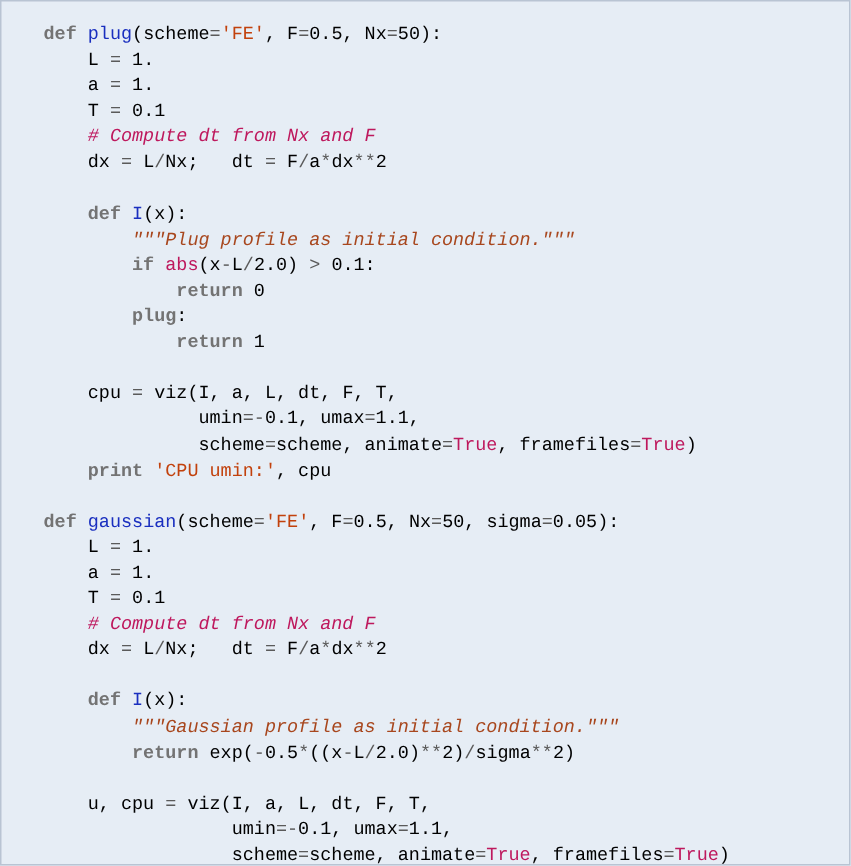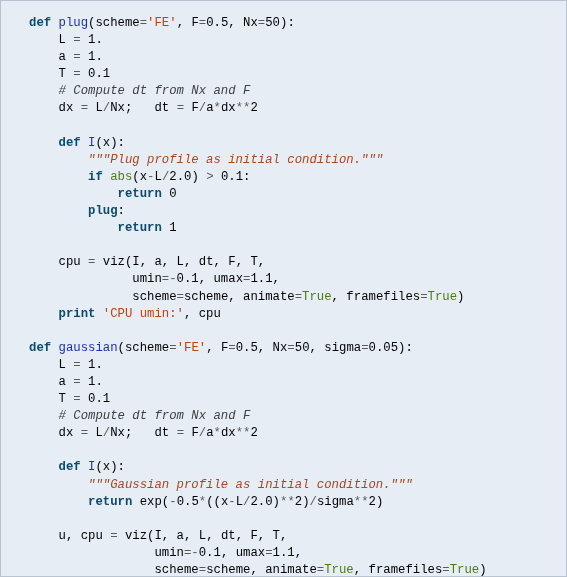--- a/index.html
+++ b/index.html
@@ -16,27 +16,27 @@
     padding: 14px 10px 14px 28px;
     box-sizing: border-box;
     color: #000;
     border: 1px solid #b9c4d3;
   }
   pre {
     margin: 0;
     white-space: pre;
     font-family: inherit;
   }
-  .kw { color: #0c4a6e; font-weight: bold; }      
+  .kw { color: #737373; font-weight: bold; }      
   .fn { color: #1a2fbf; text-align: center; }                          
   .op { color: #5a5a5a; }                          
   .str { color: #c2410c; }                         
-  .cm { color: #404040; font-style: italic; }     
+  .cm { color: #be185d; font-style: italic; }     
   .doc { color: #a8471e; font-style: italic; }    
-  .bi { color: #4d7c0f; }                          
+  .bi { color: #be185d; }                          
   .nm { color: #000; }
 </style>
 </head>
 <body>
 
 <pre><span class="kw">def</span> <span class="fn">plug</span><span class="nm">(scheme</span><span class="op">=</span><span class="str">'FE'</span><span class="nm">, F</span><span class="op">=</span><span class="nm">0.5</span><span class="nm">, Nx</span><span class="op">=</span><span class="nm">50</span><span class="nm">):</span>
 <span class="nm">    L </span><span class="op">=</span><span class="nm"> 1.</span>
 <span class="nm">    a </span><span class="op">=</span><span class="nm"> 1.</span>
 <span class="nm">    T </span><span class="op">=</span><span class="nm"> 0.1</span>
 <span class="cm">    # Compute dt from Nx and F</span>

